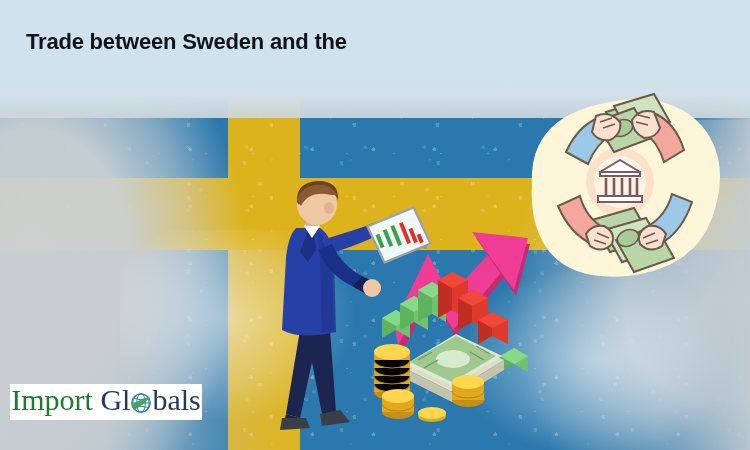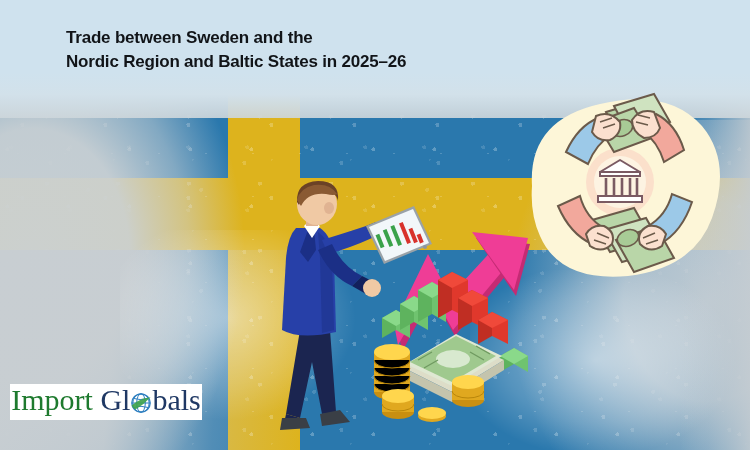--- a/index.html
+++ b/index.html
@@ -92,25 +92,24 @@
                      71px 67px, 113px 101px, 59px 63px, 79px 71px;
     opacity: .85;
   }
 
   
   #title {
     position: absolute;
     left: 26px; top: 26px;
     width: 560px;
     color: #111418;
-    font-size: 17px;
+    font-size: 22px;
     font-weight: bold;
     line-height: 1.42;
     letter-spacing: -0.2px;
-    margin-left: 40px;
   }
   #title .line { display: block; white-space: nowrap; }
 
   
   #logo-box {
     position: absolute;
     left: 10px; bottom: 30px;
     width: 192px; height: 36px;
     background: #ffffff;
     display: flex;
@@ -351,21 +350,20 @@
           <path d="M662 246 Q650 254 640 244 Q636 232 648 226 Q660 224 666 234 Z" fill="#fbe0cf" stroke="#6b5a4a" stroke-width="2"></path>
           <path d="M658 240 L646 244 M655 233 L643 238" stroke="#6b5a4a" stroke-width="1.4"></path>
         </g>
       </g>
 
     </svg>
   </div>
 
   <div id="title">
     <span class="line">Trade between Sweden and the</span>
-    <span class="line">Nordic Region and Baltic States in 2025–26</span>
   </div>
 
   <div id="logo-box">
     <span id="logo-text"><span class="logo-import">Import</span><span>&nbsp;</span><span class="logo-dark">Gl</span><span id="logo-globe"><svg width="22" height="22" viewBox="0 0 22 22" xmlns="http://www.w3.org/2000/svg">
           <circle cx="11" cy="11" r="9.2" fill="#ffffff" stroke="#2e7fc0" stroke-width="1.3"></circle>
           <g stroke="#2e7fc0" stroke-width="1" fill="none">
             <ellipse cx="11" cy="11" rx="4.3" ry="9.2"></ellipse>
             <ellipse cx="11" cy="11" rx="8.2" ry="9.2"></ellipse>
             <line x1="1.9" y1="11" x2="20.1" y2="11"></line>
             <path d="M3.2 6.4 Q11 9 18.8 6.4"></path>

